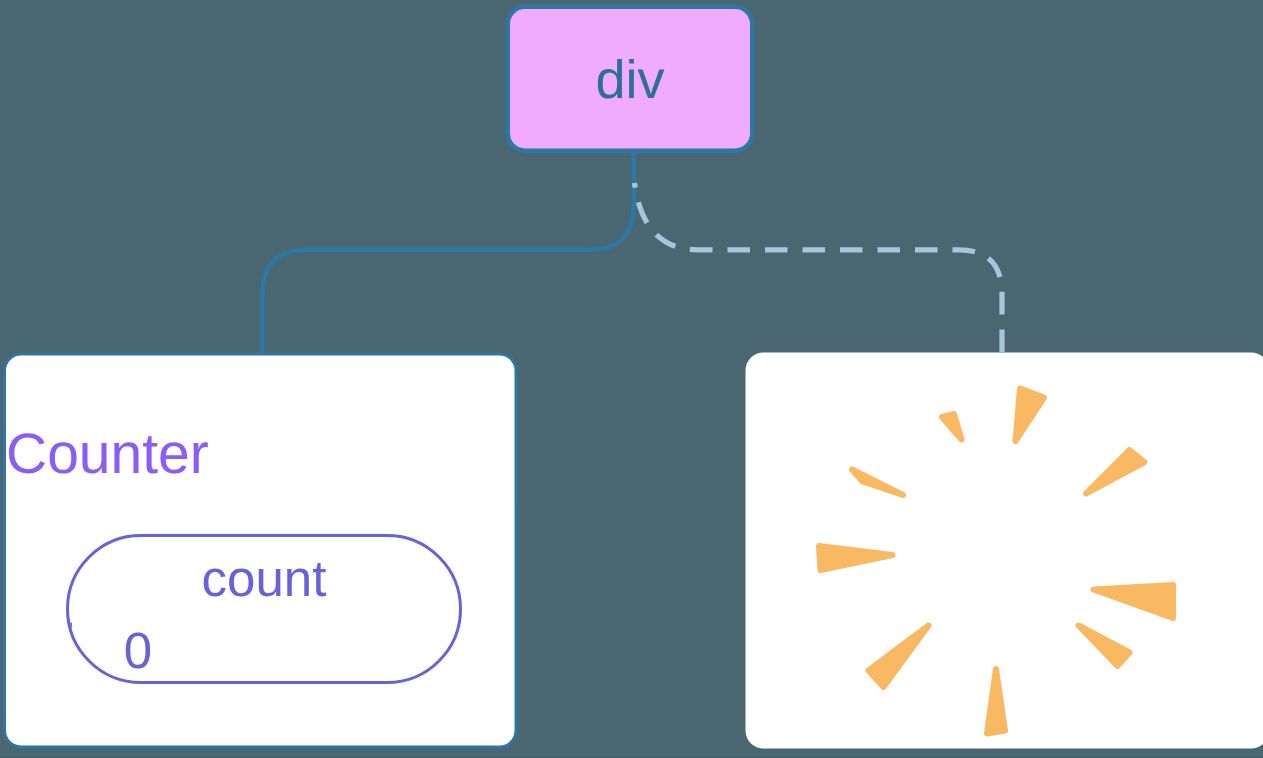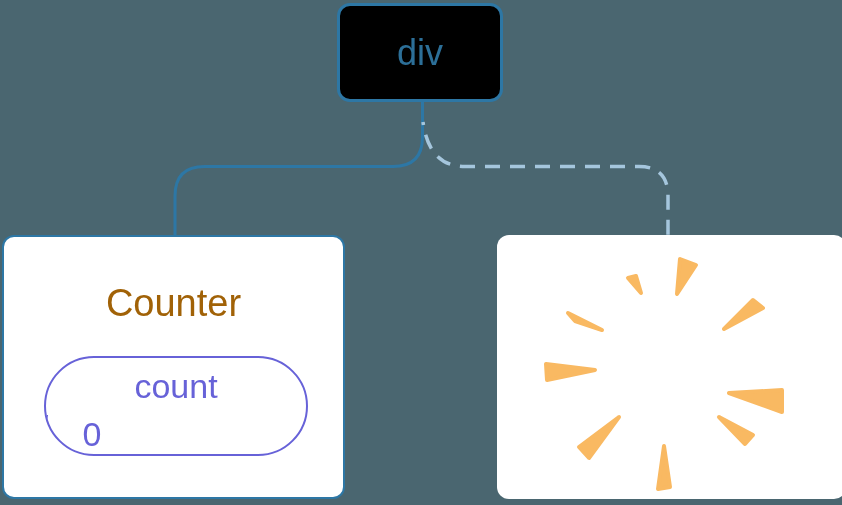--- a/index.html
+++ b/index.html
@@ -30,21 +30,21 @@
     stroke: #a5c6dd;
     stroke-width: 3.5;
     stroke-dasharray: 15 10;
     stroke-dashoffset: 12;
   }
   .node-root {
     position: absolute;
     left: 337px; top: 3px;
     width: 166px; height: 99px;
     box-sizing: border-box;
-    background: #000000;
+    background: #f0abfc;
     border: 3px solid #2d77a5;
     border-radius: 13px;
     display: flex;
     align-items: center;
     justify-content: center;
     font-size: 36px;
     font-weight: 500;
     color: #2c6f98;
   }
   .card {
@@ -59,24 +59,23 @@
     left: 2px;
     width: 343px;
     border: 2.5px solid #2d77a5;
   }
   .card-removed {
     left: 497px;
     width: 349px;
   }
   .counter-title {
     margin-top: 45px;
-    text-align: center;
     font-size: 38px;
     font-weight: 500;
-    color: #a16207;
+    color: #8b5cf6;
   }
   .state-pill {
     position: absolute;
     left: 40px; top: 119px;
     width: 264px; height: 100px;
     box-sizing: border-box;
     border: 2px solid #6762d8;
     border-radius: 52px;
     display: flex;
     color: #6762d8;

